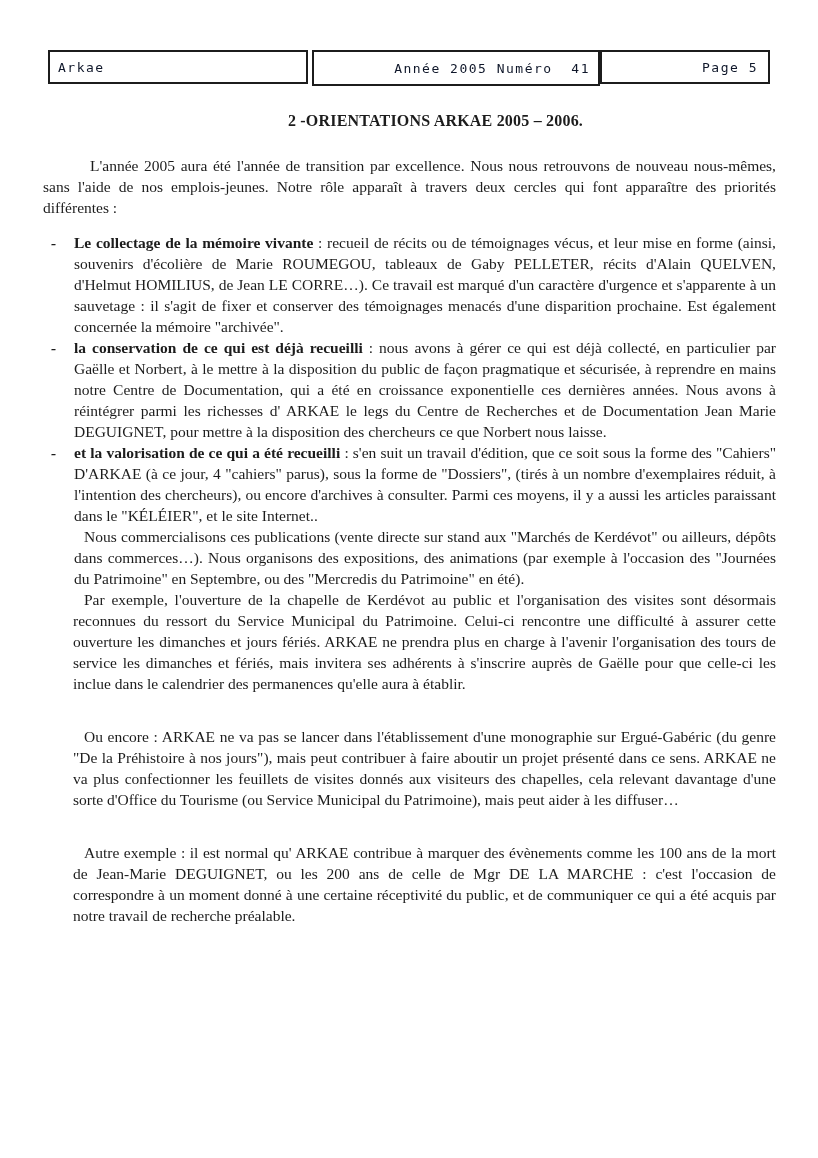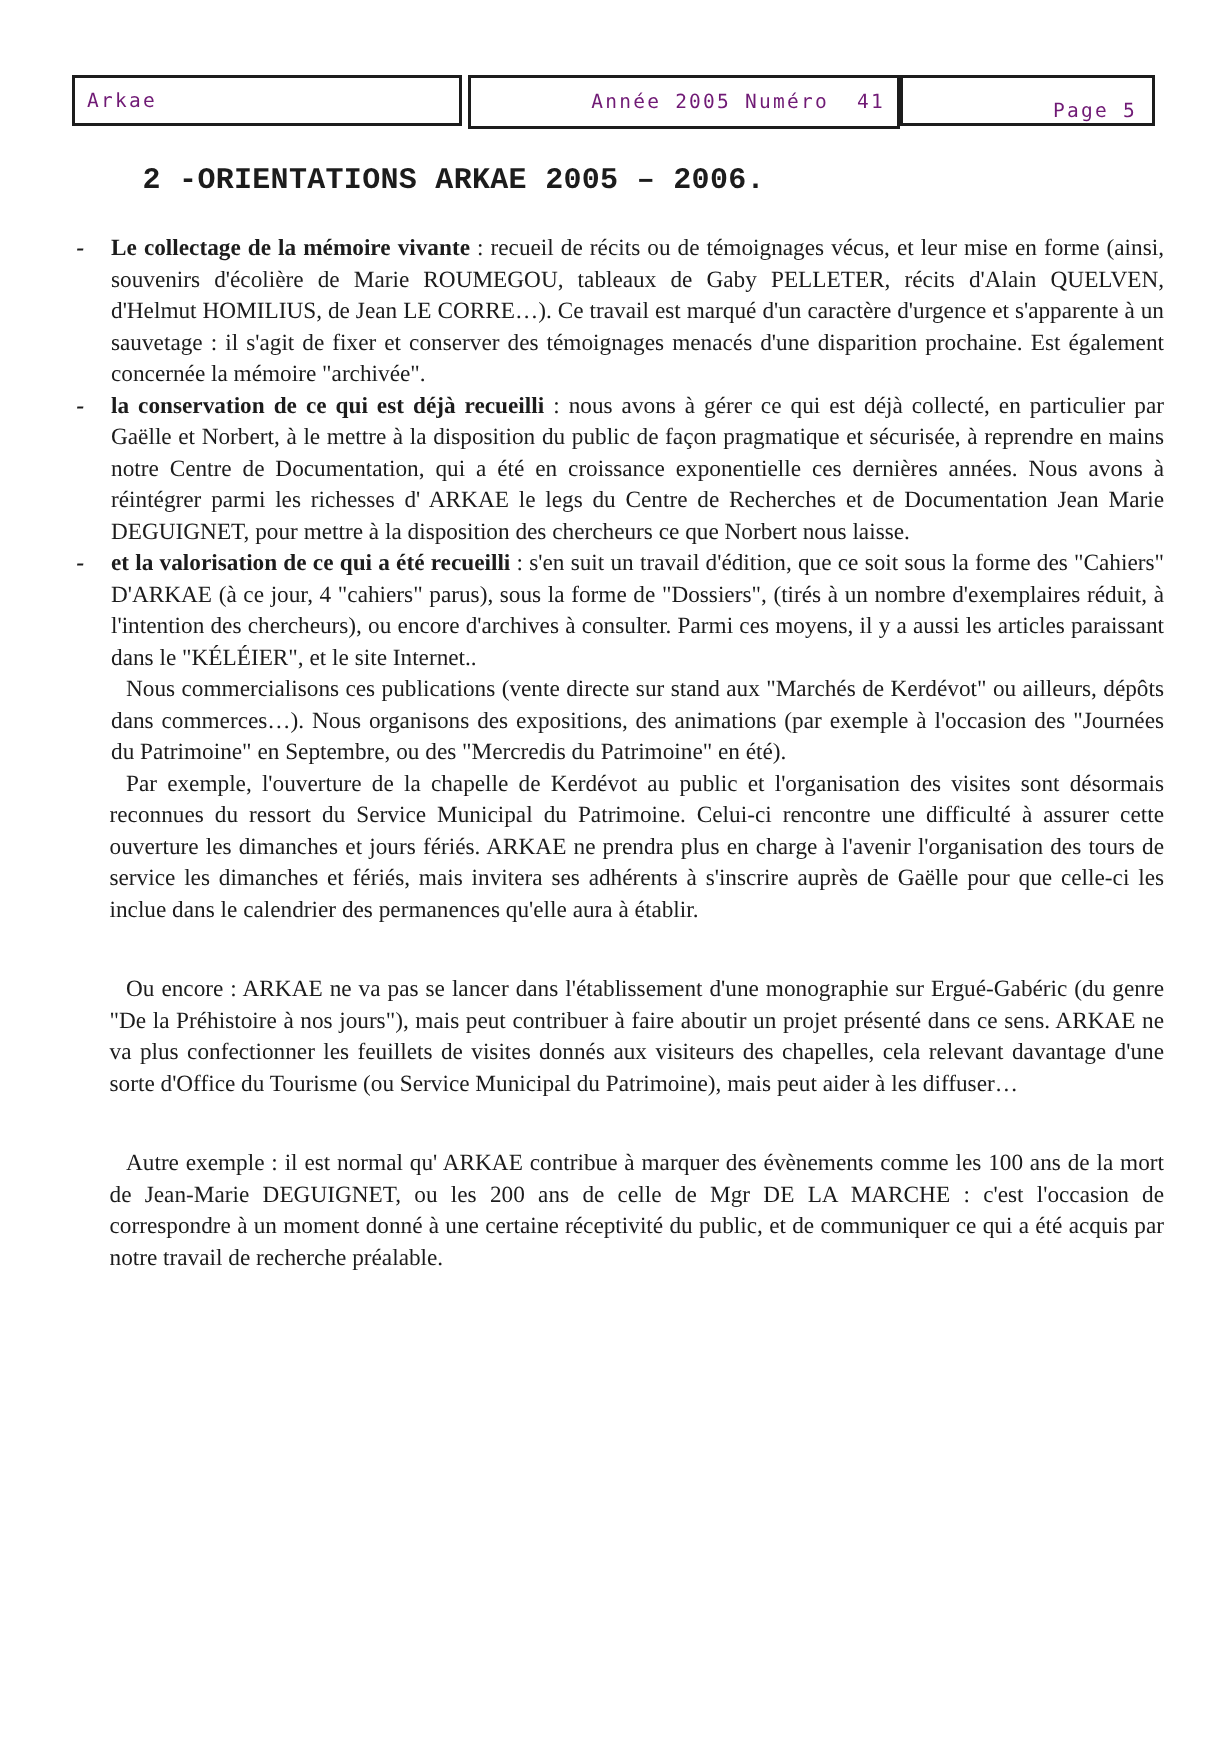--- a/index.html
+++ b/index.html
@@ -14,37 +14,37 @@
   .page { position:absolute; inset:0; }
 
   
   .header { position:absolute; left:48px; top:50px; display:flex; }
   .hcell {
     border:2px solid #1c1c1c;
     height:34px; box-sizing:border-box;
     display:flex; align-items:center;
     font-family:"DejaVu Sans Mono", monospace;
     font-size:13px; letter-spacing:1.5px;
-    white-space:pre; color:#701a75;
+    white-space:pre; color:#0f172a;
     background:#ffffff;
   }
   .hcell-left   { width:260px; padding:0 8px; margin-right:4px; }
   .hcell-center { width:288px; padding:16px 8px; justify-content:flex-end; }
-  .hcell-right  { width:170px; padding:0 10px; justify-content:flex-end;align-items:flex-end; }
+  .hcell-right  { width:170px; padding:0 10px; justify-content:flex-end; }
 
   
   .content {
     position:absolute; left:43px; top:104px; width:733px;
     font-size:15.5px; line-height:21px;
     text-align:justify;
   }
   .title {
-    font-size:20px; font-weight:bold;
+    font-size:16px; font-weight:bold;
     margin:6px 0 24px 52px;
-    text-align:left; letter-spacing:0.2px;font-family:Liberation Mono, monospace;
+    text-align:center; letter-spacing:0.2px;
   }
   p { margin:0; }
   .intro { text-indent:47px; }
   .circle-heading {
     margin:14px 0 14px 52px;
     text-decoration:underline;
     text-align:left;
   }
   .bullets { list-style:none; margin:14px 0 0 0; padding:0; }
   .bullets li { position:relative; padding-left:31px; }
@@ -72,20 +72,21 @@
     </div>
     <div class="hcell hcell-right">
       <span>Page 5</span>
     </div>
   </div>
 
   <div class="content">
 
     <h1 class="title">2 -ORIENTATIONS ARKAE 2005 – 2006.</h1>
 
+    <p class="intro">L'année 2005 aura été l'année de transition par excellence. Nous nous retrouvons de nouveau nous-mêmes, sans l'aide de nos emplois-jeunes. Notre rôle apparaît à travers deux cercles qui font apparaître des priorités différentes :</p>
 
 
     <ul class="bullets">
       <li>
         <span class="dash">-</span>
         <span class="lead">Le collectage de la mémoire vivante</span><span> : recueil de récits ou de témoignages vécus, et leur mise en forme (ainsi, souvenirs d'écolière de Marie ROUMEGOU, tableaux de Gaby PELLETER, récits d'Alain QUELVEN, d'Helmut HOMILIUS, de Jean LE CORRE…). Ce travail est marqué d'un caractère d'urgence et s'apparente à un sauvetage : il s'agit de fixer et conserver des témoignages menacés d'une disparition prochaine. Est également concernée la mémoire "archivée".</span>
       </li>
       <li>
         <span class="dash">-</span>
         <span class="lead">la conservation de ce qui est déjà recueilli</span><span> : nous avons à gérer ce qui est déjà collecté, en particulier par Gaëlle et Norbert, à le mettre à la disposition du public de façon pragmatique et sécurisée, à reprendre en mains notre Centre de Documentation, qui a été en croissance exponentielle ces dernières années. Nous avons à réintégrer parmi les richesses d' ARKAE le legs du Centre de Recherches et de Documentation Jean Marie DEGUIGNET, pour mettre à la disposition des chercheurs ce que Norbert nous laisse.</span>

